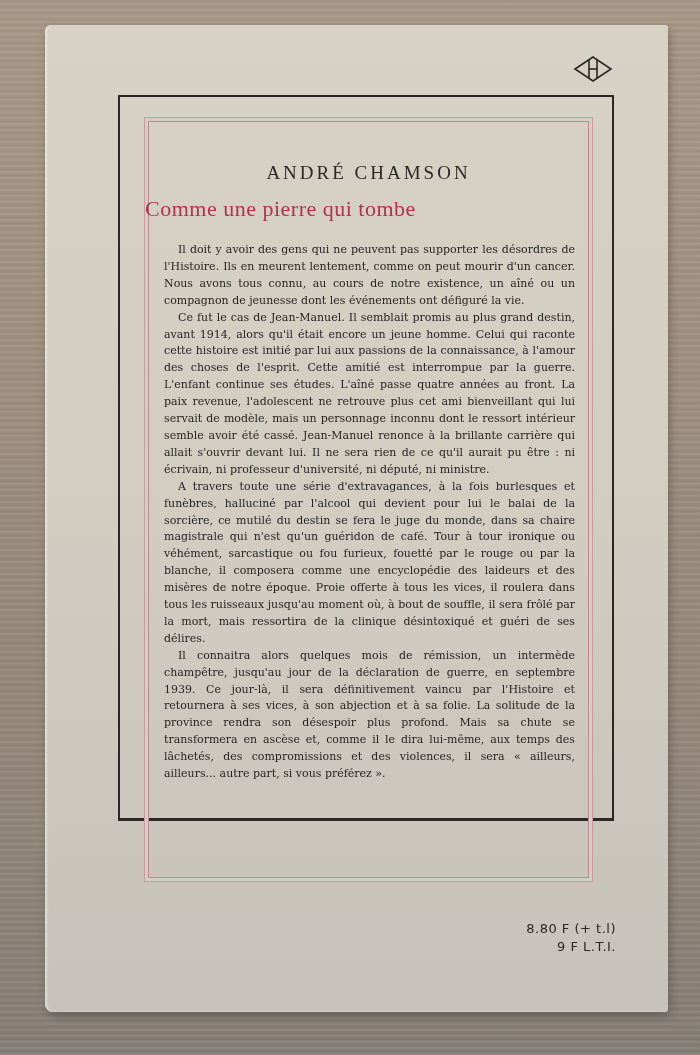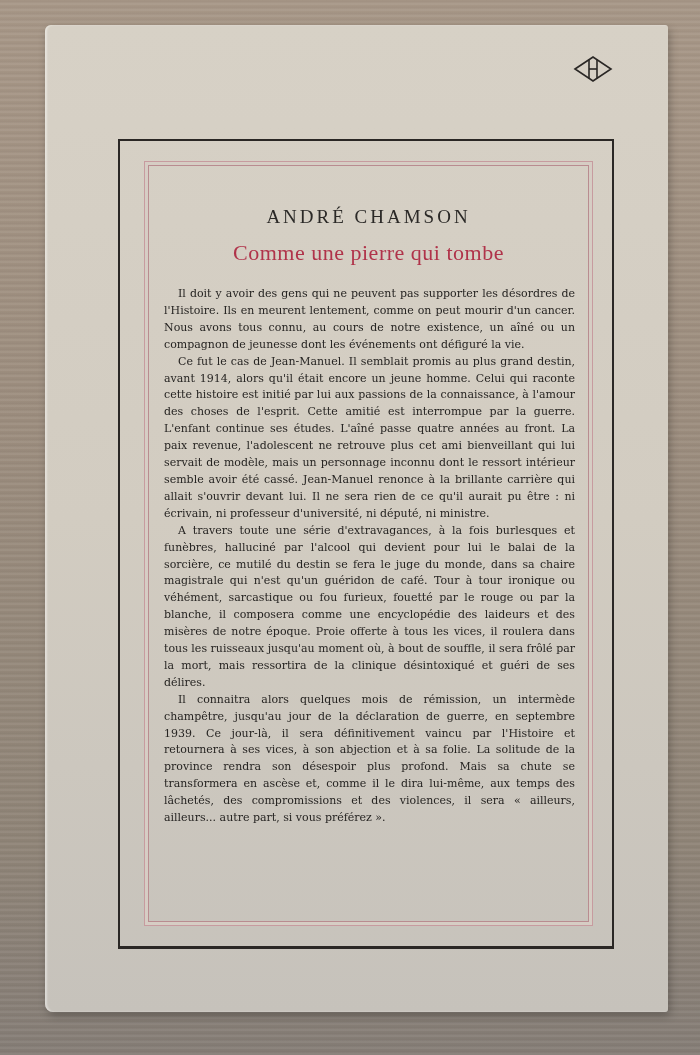--- a/index.html
+++ b/index.html
@@ -13,37 +13,36 @@
     .cover {
       position: absolute; left: 45px; top: 25px; width: 623px; height: 987px;
       background: linear-gradient(180deg, #d7d1c6 0%, #d2ccc1 50%, #c6c2bb 100%);
       border-radius: 6px 3px 3px 8px;
       box-shadow: 2px 4px 8px rgba(0,0,0,0.25), inset 2px 0 2px rgba(255,255,255,0.4);
     }
     .publisher-logo {
       position: absolute; left: 528px; top: 31px; width: 40px; height: 26px;
     }
     .outer-frame {
-      position: absolute; left: 73px; top: 70px; width: 496px; height: 810px;
+      position: absolute; left: 73px; top: 70px; width: 496px; height: 726px;
       border: 2px solid #2a2725; border-left-width: 2px; border-bottom-width: 3px;
       box-sizing: border-box;
-      margin-top: 44px;
     }
     .inner-frame {
       position: absolute; left: 24px; top: 20px; width: 449px; height: 765px;
       border: 1px solid #c79b9f; box-sizing: border-box;
       box-shadow: inset 0 0 0 3px #d6cdc4, inset 0 0 0 4px #b98c90;
     }
     .author {
       position: absolute; left: 0; right: 0; top: 44px; text-align: center;
       font-family: "Liberation Serif", serif; font-size: 19px; letter-spacing: 3px;
       color: #2b2927;
     }
     .title {
-      position: absolute; left: 0; right: 0; top: 78px; text-align: center;
+      position: absolute; left: 0; right: 0; top: 78px; 
       font-family: "Liberation Serif", serif; font-size: 22px; letter-spacing: 0.5px;
       color: #b0334a;
     }
     .blurb {
       position: absolute; left: 19px; top: 124px; width: 411px;
       font-family: "DejaVu Serif", serif; font-size: 11px; line-height: 16.9px;
       color: #262422; text-align: justify;
     }
     .blurb p { margin: 0; text-indent: 14px; }
     .price {
@@ -69,13 +68,17 @@
       <div class="title">Comme une pierre qui tombe</div>
       <div class="blurb">
         <p>Il doit y avoir des gens qui ne peuvent pas supporter les désordres de l'Histoire. Ils en meurent lentement, comme on peut mourir d'un cancer. Nous avons tous connu, au cours de notre existence, un aîné ou un compagnon de jeunesse dont les événements ont défiguré la vie.</p>
         <p>Ce fut le cas de Jean-Manuel. Il semblait promis au plus grand destin, avant 1914, alors qu'il était encore un jeune homme. Celui qui raconte cette histoire est initié par lui aux passions de la connaissance, à l'amour des choses de l'esprit. Cette amitié est interrompue par la guerre. L'enfant continue ses études. L'aîné passe quatre années au front. La paix revenue, l'adolescent ne retrouve plus cet ami bienveillant qui lui servait de modèle, mais un personnage inconnu dont le ressort intérieur semble avoir été cassé. Jean-Manuel renonce à la brillante carrière qui allait s'ouvrir devant lui. Il ne sera rien de ce qu'il aurait pu être : ni écrivain, ni professeur d'université, ni député, ni ministre.</p>
         <p>A travers toute une série d'extravagances, à la fois burlesques et funèbres, halluciné par l'alcool qui devient pour lui le balai de la sorcière, ce mutilé du destin se fera le juge du monde, dans sa chaire magistrale qui n'est qu'un guéridon de café. Tour à tour ironique ou véhément, sarcastique ou fou furieux, fouetté par le rouge ou par la blanche, il composera comme une encyclopédie des laideurs et des misères de notre époque. Proie offerte à tous les vices, il roulera dans tous les ruisseaux jusqu'au moment où, à bout de souffle, il sera frôlé par la mort, mais ressortira de la clinique désintoxiqué et guéri de ses délires.</p>
         <p>Il connaitra alors quelques mois de rémission, un intermède champêtre, jusqu'au jour de la déclaration de guerre, en septembre 1939. Ce jour-là, il sera définitivement vaincu par l'Histoire et retournera à ses vices, à son abjection et à sa folie. La solitude de la province rendra son désespoir plus profond. Mais sa chute se transformera en ascèse et, comme il le dira lui-même, aux temps des lâchetés, des compromissions et des violences, il sera « ailleurs, ailleurs... autre part, si vous préférez ».</p>
       </div>
     </div>
   </div>
 
+  <div class="price">
+    <div>8.80 F (+ t.l)</div>
+    <div>9 F L.T.I.</div>
+  </div>
 </div>
 
 </body></html>

